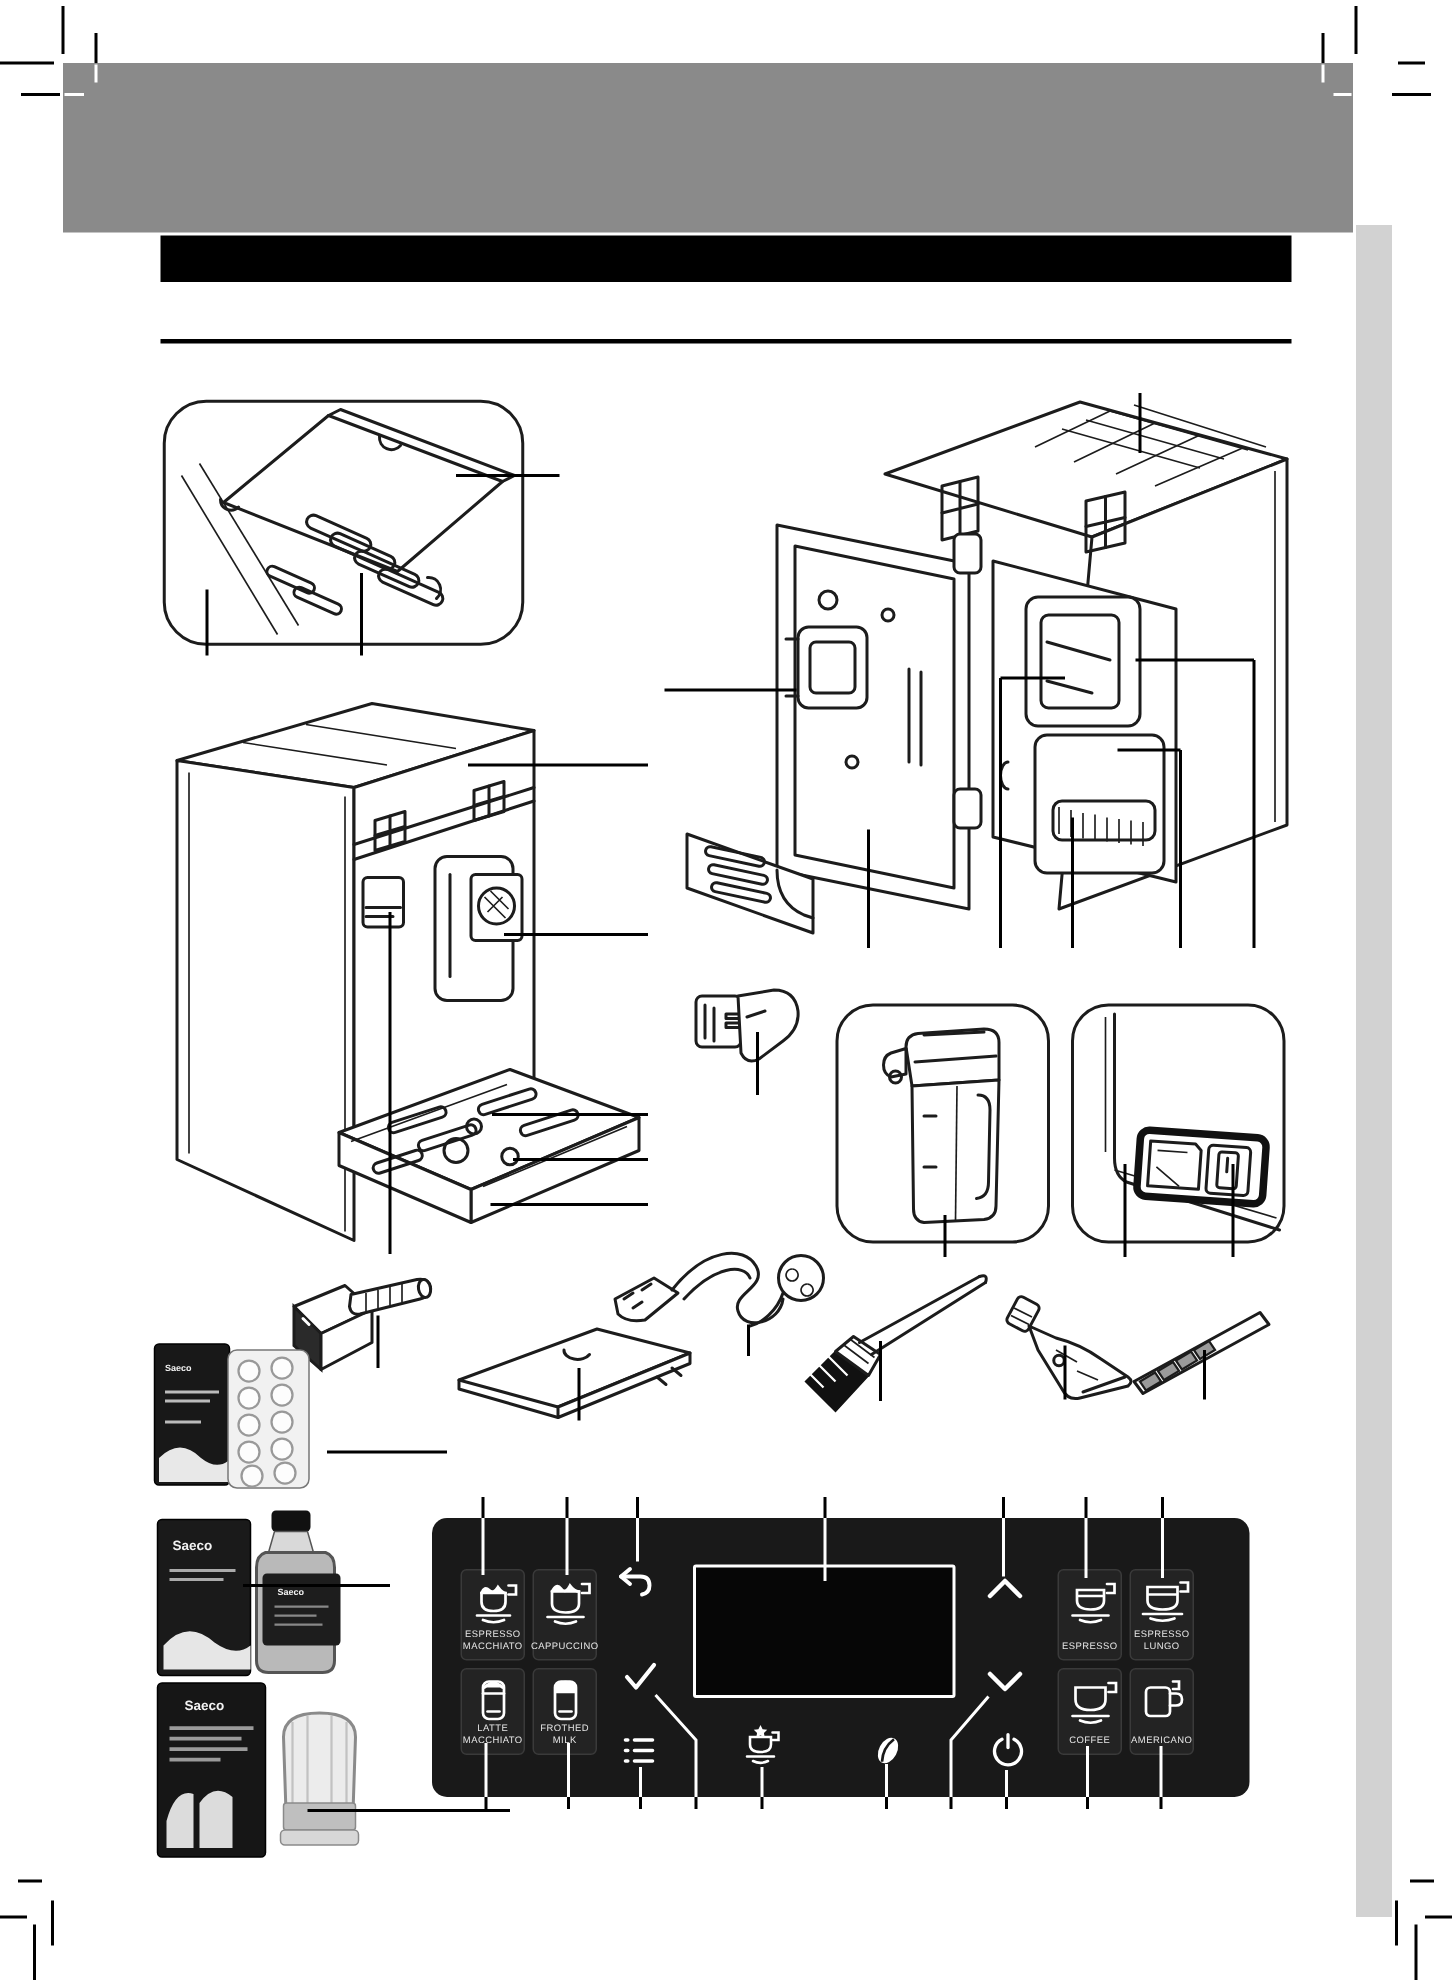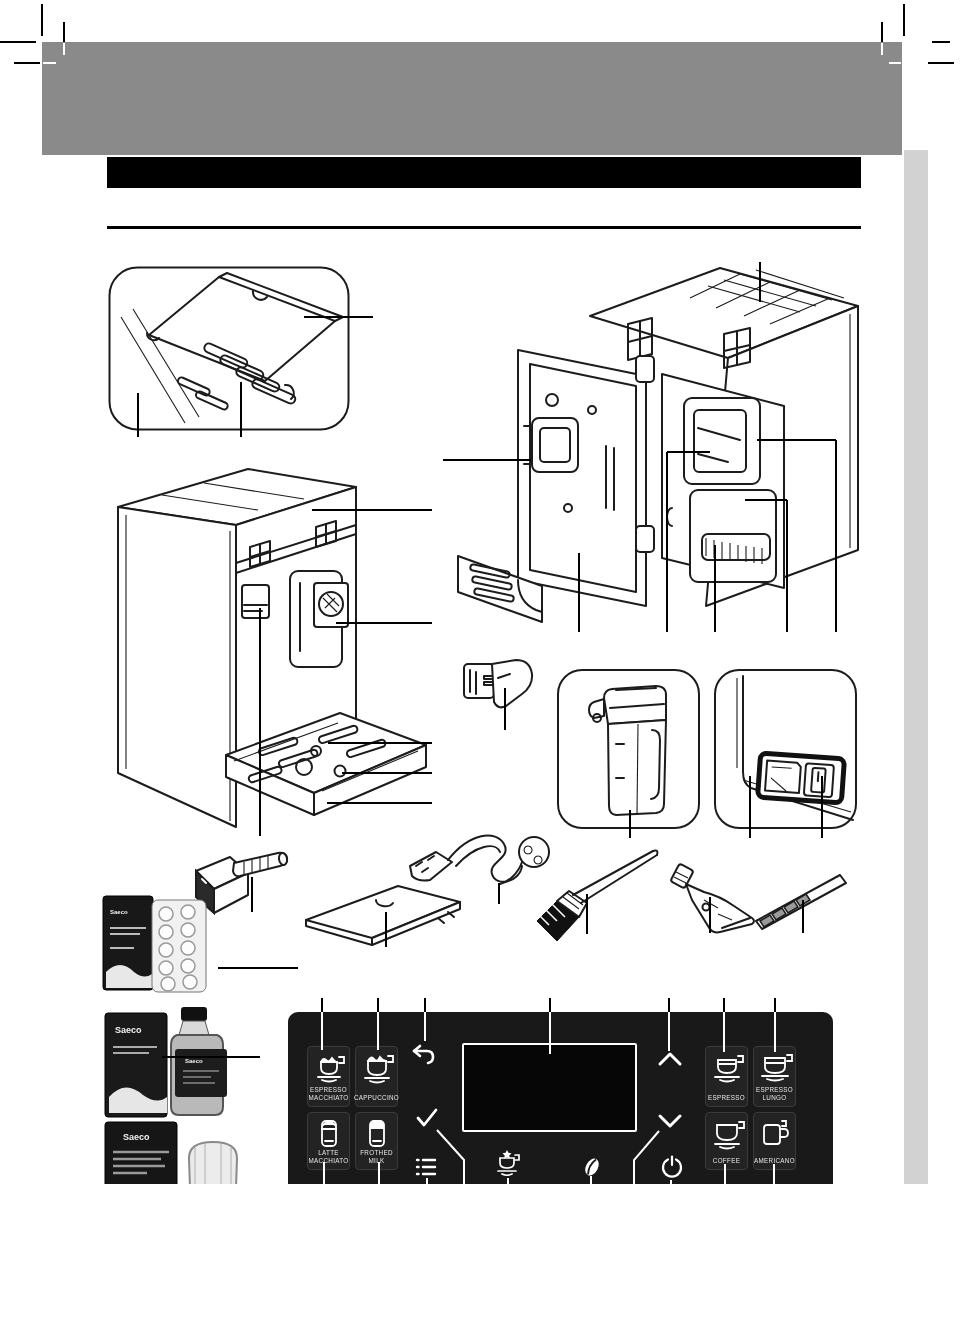--- a/index.html
+++ b/index.html
@@ -1,16 +1,16 @@
 <!DOCTYPE html>
 <html><head>
 <meta charset="utf-8">
 <style>
   html,body{margin:0;padding:0;background:#fff;}
-  #page{position:relative;width:968px;height:1184px;background:#fff;overflow:hidden;
+  #page{position:relative;width:968px;height:1320px;background:#fff;overflow:hidden;
         font-family:"Liberation Sans",sans-serif;}
   .abs{position:absolute;}
   svg{display:block;overflow:visible;}
   .figline{stroke:#1c1c1c;stroke-width:2;fill:none;stroke-linejoin:round;stroke-linecap:round;}
   .figfill{stroke:#1c1c1c;stroke-width:2;fill:#fff;stroke-linejoin:round;}
   .thin{stroke:#1c1c1c;stroke-width:1.1;fill:none;}
   
   #panel{position:absolute;left:288px;top:1012px;width:545px;height:186px;
          background:#191919;border-radius:10px;}
   .drink-btn{position:absolute;width:43px;background:#232323;border:1px solid #3a3a3a;

